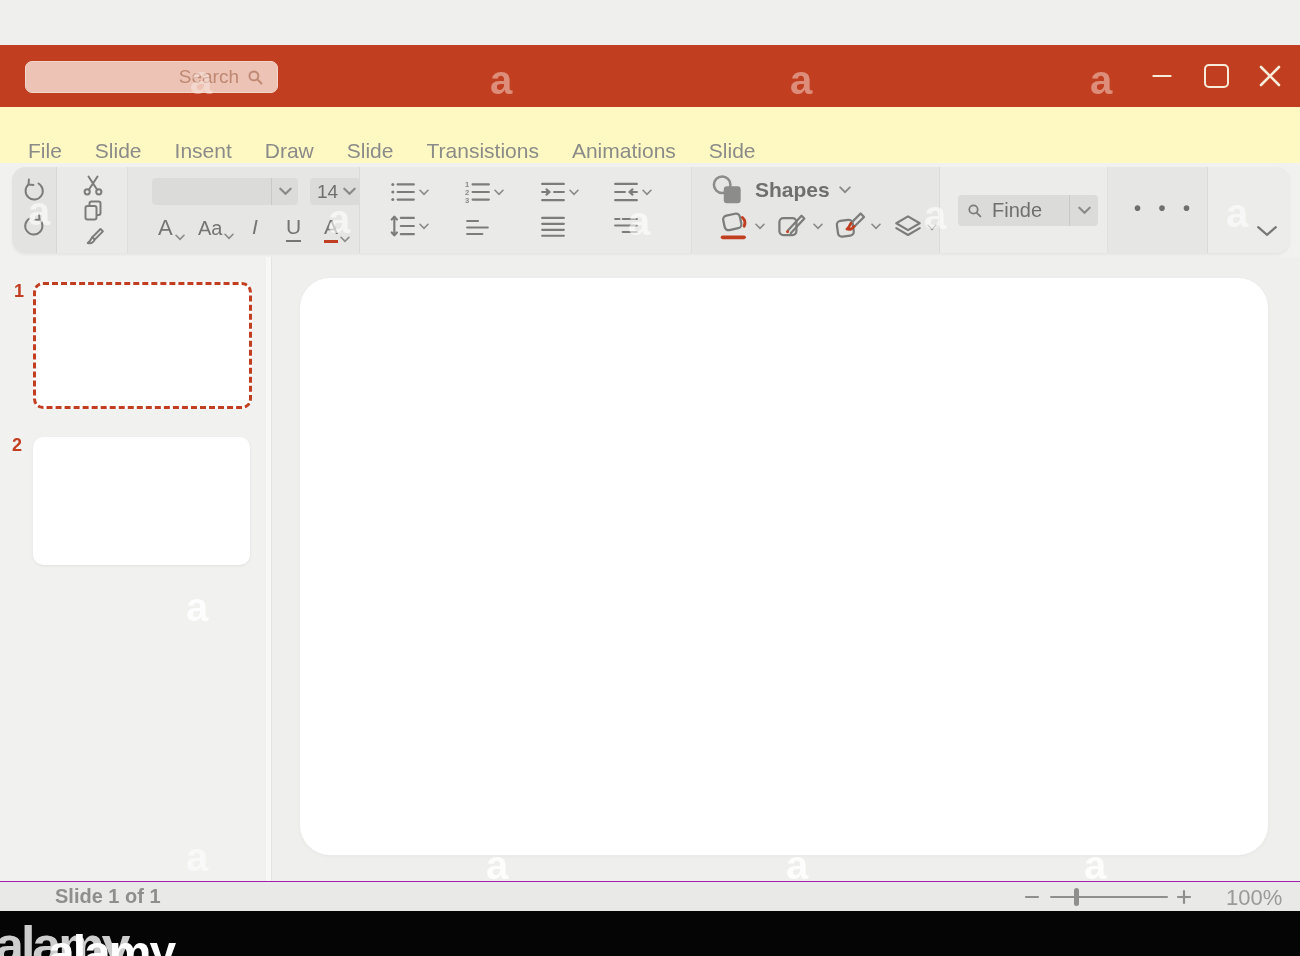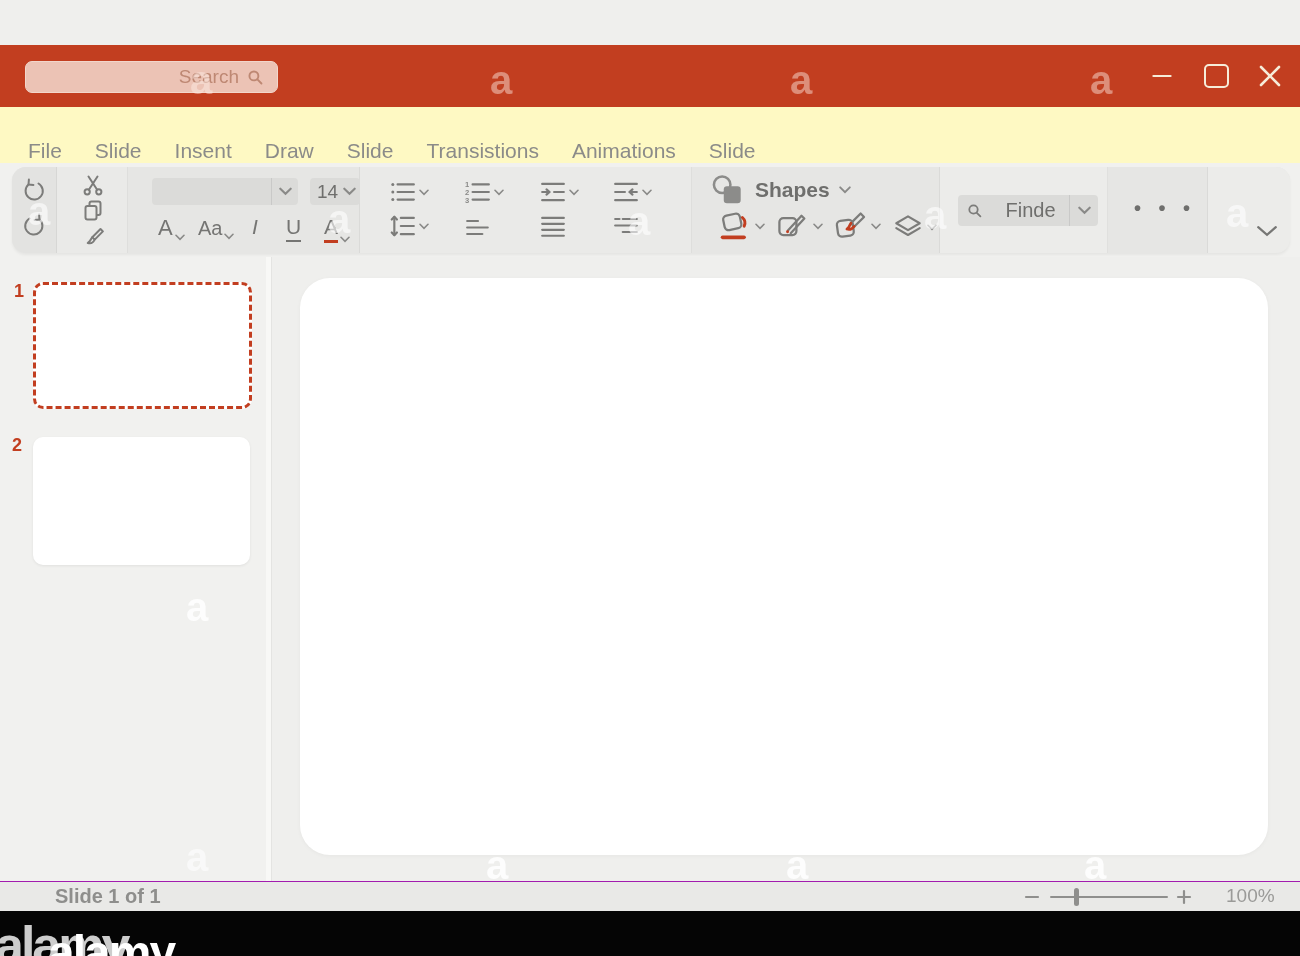--- a/index.html
+++ b/index.html
@@ -45,21 +45,21 @@
   .thumb.selected { border:3px dashed #C23E20; }
   .thumb.plain { box-shadow:0 1px 3px rgba(0,0,0,.07); }
   .canvas { position:absolute; left:300px; top:21px; width:968px; height:577px; background:#FFFFFF; border-radius:30px; box-shadow:0 1px 4px rgba(0,0,0,.04); }
 
   
   .statusbar { position:absolute; left:0; top:836px; width:1300px; height:30px; background:#E9E9E7; border-top:1px solid #a21caf; }
   .status-text { position:absolute; left:55px; top:3px; font-size:20px; font-weight:600; color:#8E8E8C; }
   .zoom-glyph svg { stroke:#8F8F8D; stroke-width:2.2; fill:none; stroke-linecap:round; }
   .zoom-track { position:absolute; left:1050px; top:14px; width:118px; height:2.4px; background:#8F8F8D; border-radius:2px; }
   .zoom-thumb { position:absolute; left:1074px; top:6px; width:5px; height:18px; background:#8F8F8D; border-radius:2.5px; }
-  .zoom-label { position:absolute; left:1226px; top:3px; font-size:19px; color:#9A9A98; }
+  .zoom-label { position:absolute; left:1226px; top:3px; font-size:22px; color:#9A9A98; }
 
   
   .blackbar { position:absolute; left:0; top:866px; width:1300px; height:90px; background:#050505; color:#FFFFFF; }
   .brand { position:absolute; left:48px; top:14px; font-size:48px; font-weight:700; letter-spacing:-2px; }
   .credit { position:absolute; right:48px; top:18px; text-align:right; line-height:1.35; }
   .credit .id-line { font-size:17px; font-weight:400; }
   .credit .site-line { font-size:21px; font-weight:700; }
 
   
   .wm { position:absolute; font-weight:700; font-size:40px; pointer-events:none; z-index:6; line-height:1; }
@@ -332,21 +332,21 @@
           <svg class="icon" width="32" height="28" viewBox="0 0 30 26">
             <path d="M15 3 L26 9.5 L15 16 L4 9.5 Z"></path>
             <path d="M26 14 L15 20.5 L4 14"></path>
           </svg>
           <svg class="chev" width="10" height="7" viewBox="0 0 10 6">
               <polyline points="1,0.8 5,4.8 9,0.8"></polyline>
             </svg>
         </div>
       </div>
 
-      <div class="rgroup" style="left:928px;width:168px;background:#ECECEA;text-align:center;">
+      <div class="rgroup" style="left:928px;width:168px;background:#ECECEA;">
         <div class="combo" style="left:18px;top:28px;width:140px;height:31px;">
           <svg class="icon" width="16" height="16" viewBox="0 0 16 16" style="margin-left:9px;stroke-width:1.8;">
             <circle cx="6.5" cy="6.5" r="4.2"></circle>
               <line x1="9.8" y1="9.8" x2="13.4" y2="13.4"></line>
           </svg>
           <span style="flex:1;padding-left:9px;font-size:20px;color:#6F6F6D;">Finde</span>
           <span class="cdiv"></span>
           <span style="width:28px;display:flex;justify-content:center;">
             <svg class="chev" width="13" height="9" viewBox="0 0 10 6">
                 <polyline points="1,0.8 5,4.8 9,0.8"></polyline>

